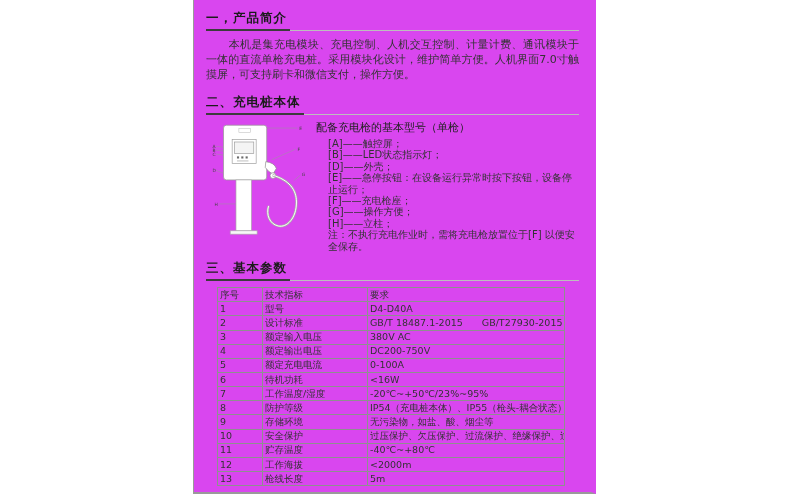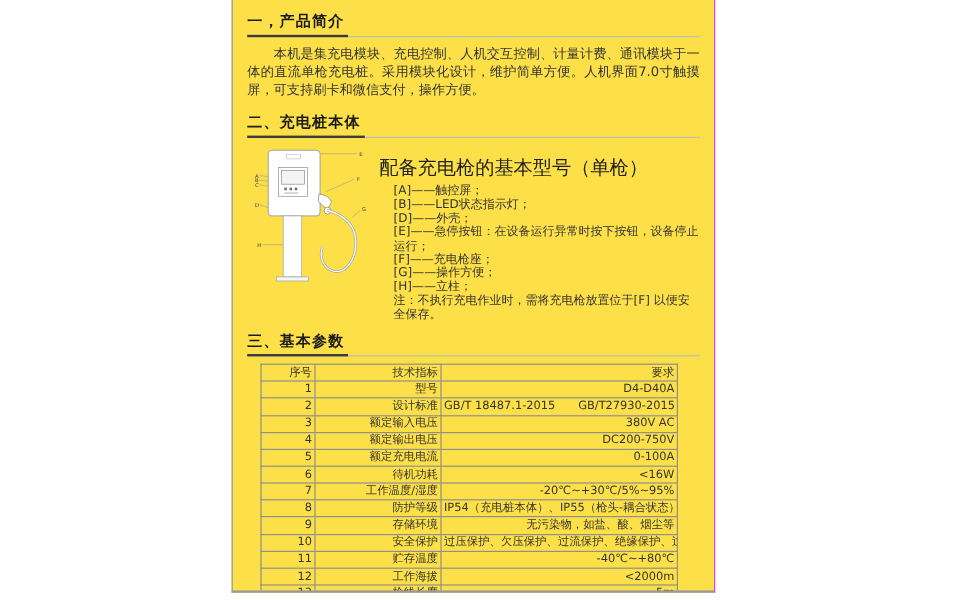--- a/index.html
+++ b/index.html
@@ -4,55 +4,55 @@
 <style>
   html,body{margin:0;padding:0;}
   body{
     width:800px;height:500px;background:#ffffff;overflow:hidden;
     font-family:"DejaVu Sans","Liberation Sans",sans-serif;
     -webkit-font-smoothing:antialiased;
   }
   .canvas{position:relative;width:800px;height:500px;background:#ffffff;}
   .page{
     position:absolute;left:193px;top:0;width:403px;height:494px;
-    background:#fde047;box-sizing:border-box;
-    border-left:1px solid #9a9a9a;border-right:1px solid #d946ef;border-bottom:2px solid #9a9a9a;
+    background:#d946ef;box-sizing:border-box;
+    border-left:1px solid #9a9a9a;border-right:5px solid #d946ef;border-bottom:2px solid #9a9a9a;
     overflow:hidden;
   }
   .sec{margin:0 12px;}
   .sec-title{
     font-size:12.5px;font-weight:bold;color:#1b1b1b;
     border-bottom:1px solid #bdbdbd;letter-spacing:1px;
   }
   .sec-title .t{
     display:inline-block;border-bottom:2px solid #3c3c3c;
     padding:0 3px 2px 0;margin-bottom:-1px;
   }
   .sec1-title{margin-top:10px;}
   .intro{
     font-size:11px;line-height:15px;color:#333;margin-top:6px;
     text-align:justify;
   }
   .sec2-title{margin-top:12px;}
   .parts-row{display:flex;margin-top:4px;}
   .diagram-wrap{flex:0 0 auto;margin-left:6px;width:96px;height:118px;}
   .parts{margin-left:8px;flex:1;}
-  .parts-title{font-size:16px;color:#222;margin-top:11px;margin-bottom:3px;}
+  .parts-title{font-size:11px;color:#222;margin-top:1px;margin-bottom:3px;}
   .part-item{font-size:10px;line-height:11.4px;color:#333;padding-left:12px;}
   .sec3-title{margin-top:8px;}
   table.params{
     border-collapse:collapse;margin:6px 0 0 23px;width:347px;table-layout:fixed;
     border:1px solid #6f6f6f;
   }
   table.params col.c1{width:45px;}
   table.params col.c2{width:105px;}
   table.params col.c3{width:197px;}
   table.params th,table.params td{
     border:1px solid #8f8f8f;font-size:9.5px;font-weight:normal;color:#333;
-    text-align:right;padding:1.6px 2px;line-height:1.05;
+    text-align:left;padding:1.6px 2px;line-height:1.05;
     white-space:nowrap;overflow:hidden;
   }
   svg text{font-family:"DejaVu Sans","Liberation Sans",sans-serif;}
 </style>
 </head>
 <body>
 
 <div class="canvas">
   <div class="page">
 
@@ -181,21 +181,21 @@
           <td>0-100A</td>
         </tr>
           <tr>
           <td>6</td>
           <td>待机功耗</td>
           <td>&lt;16W</td>
         </tr>
           <tr>
           <td>7</td>
           <td>工作温度/湿度</td>
-          <td>-20℃~+30℃/5%~95%</td>
+          <td>-20℃~+50℃/23%~95%</td>
         </tr>
           <tr>
           <td>8</td>
           <td>防护等级</td>
           <td>IP54（充电桩本体）、IP55（枪头-耦合状态）</td>
         </tr>
           <tr>
           <td>9</td>
           <td>存储环境</td>
           <td>无污染物，如盐、酸、烟尘等</td>

